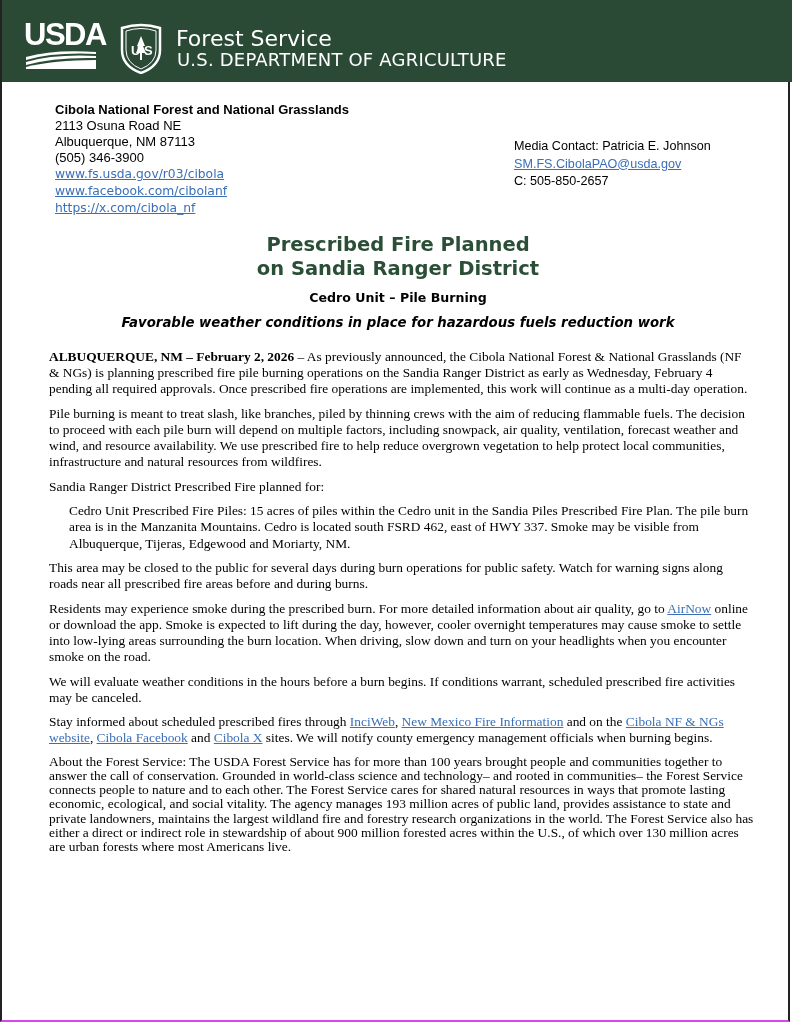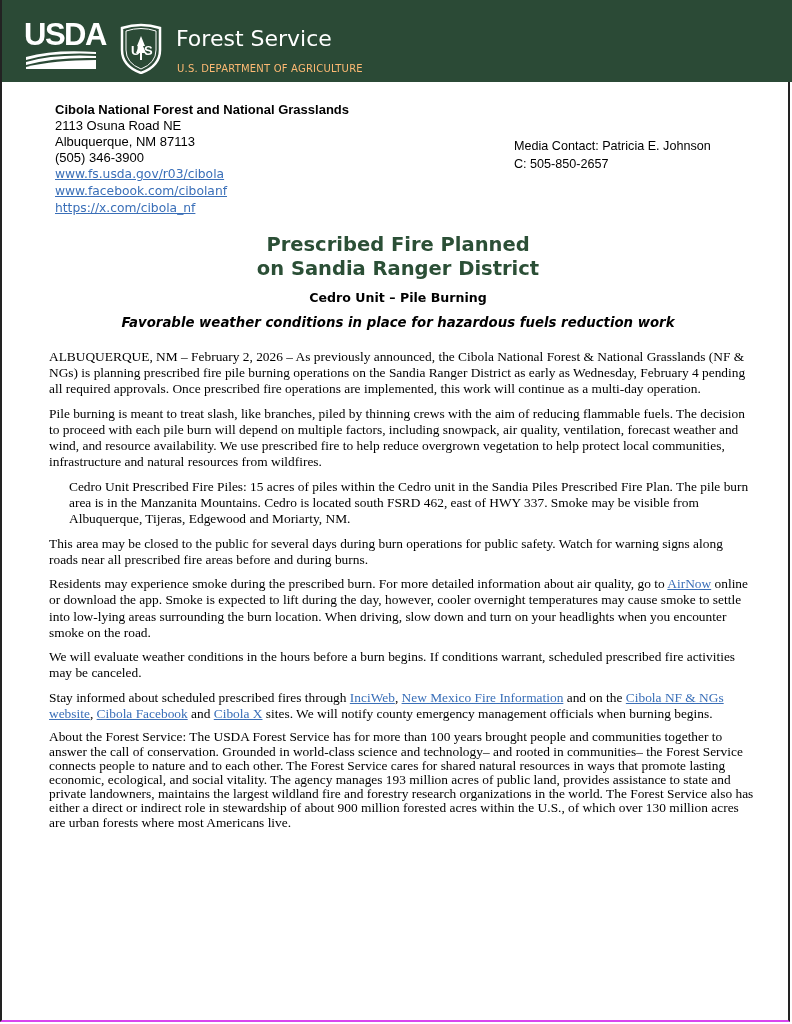--- a/index.html
+++ b/index.html
@@ -18,22 +18,22 @@
     position:absolute; left:0; top:0; color:#fff;
     font-family:"Liberation Sans", sans-serif; font-weight:bold; font-size:31px;
     letter-spacing:-1.5px; line-height:32px;
   }
   .shield { position:absolute; left:116px; top:22px; width:46px; height:52px; }
   .fs-title {
     position:absolute; left:174px; top:26px; color:#ffffff;
     font-family:"DejaVu Sans", sans-serif; font-size:22px; line-height:26px; font-weight:normal;
   }
   .fs-sub {
-    position:absolute; left:175px; top:62px; color:#fdba74;
-    font-family:"DejaVu Sans", sans-serif; font-size:10px; line-height:14px; letter-spacing:0.2px;
+    position:absolute; left:175px; top:53px; color:#ffffff;
+    font-family:"DejaVu Sans", sans-serif; font-size:18px; line-height:14px; letter-spacing:0.2px;
   }
   .contact-left {
     position:absolute; left:53px; top:102px;
     font-family:"Liberation Sans", sans-serif; font-size:13px; line-height:16px; color:#000;
   }
   .contact-left .org { font-weight:bold; }
   .contact-left a, .contact-right a { color:#3a6fb8; text-decoration:underline; display:block; }
   .contact-left a { font-family:"DejaVu Sans", sans-serif; font-size:12.3px; line-height:17px; }
   .contact-right {
     position:absolute; left:512px; top:138px;
@@ -53,21 +53,21 @@
     font-family:"DejaVu Sans", sans-serif; font-weight:bold; font-style:italic; font-size:13.3px; color:#000;
   }
   .body {
     position:absolute; left:47px; top:349px; width:705px;
     font-family:"Liberation Serif", serif; font-size:13.4px; line-height:16.2px; color:#000;
   }
   .body p { margin:0 0 8.2px 0; }
   .body p.indent { margin-left:20px; }
   .body p.about { line-height:14.2px; }
   .body a { color:#3a6fb8; text-decoration:underline; }
-  .body .lead { font-weight:normal; }
+  .body .lead { font-weight:bold; }
 </style>
 </head>
 <body>
 
 <div class="page">
 
   <div class="banner">
     <div class="usda-logo">
       <span class="usda-text">USDA</span>
       <svg width="76" height="50" style="position:absolute;left:0;top:0">
@@ -92,33 +92,35 @@
     <div>2113 Osuna Road NE</div>
     <div>Albuquerque, NM 87113</div>
     <div>(505) 346-3900</div>
     <a>www.fs.usda.gov/r03/cibola</a>
     <a>www.facebook.com/cibolanf</a>
     <a>https://x.com/cibola_nf</a>
   </div>
 
   <div class="contact-right">
     <div>Media Contact: Patricia E. Johnson</div>
+    <a>SM.FS.CibolaPAO@usda.gov</a>
     <div>C: 505-850-2657</div>
   </div>
 
   <div class="title">
     <div>Prescribed Fire Planned</div>
     <div>on Sandia Ranger District</div>
   </div>
   <div class="subtitle">Cedro Unit – Pile Burning</div>
   <div class="tagline">Favorable weather conditions in place for hazardous fuels reduction work</div>
 
   <div class="body">
     <p><span class="lead">ALBUQUERQUE, NM – February 2, 2026</span><span> – As previously announced, the Cibola National Forest &amp; National Grasslands (NF &amp; NGs) is planning prescribed fire pile burning operations on the Sandia Ranger District as early as Wednesday, February 4 pending all required approvals. Once prescribed fire operations are implemented, this work will continue as a multi-day operation.</span></p>
     <p>Pile burning is meant to treat slash, like branches, piled by thinning crews with the aim of reducing flammable fuels. The decision to proceed with each pile burn will depend on multiple factors, including snowpack, air quality, ventilation, forecast weather and wind, and resource availability. We use prescribed fire to help reduce overgrown vegetation to help protect local communities, infrastructure and natural resources from wildfires.</p>
+    <p>Sandia Ranger District Prescribed Fire planned for:</p>
     <p class="indent">Cedro Unit Prescribed Fire Piles: 15 acres of piles within the Cedro unit in the Sandia Piles Prescribed Fire Plan. The pile burn area is in the Manzanita Mountains. Cedro is located south FSRD 462, east of HWY 337. Smoke may be visible from Albuquerque, Tijeras, Edgewood and Moriarty, NM.</p>
     <p>This area may be closed to the public for several days during burn operations for public safety. Watch for warning signs along roads near all prescribed fire areas before and during burns.</p>
     <p><span>Residents may experience smoke during the prescribed burn. For more detailed information about air quality, go to </span><a>AirNow</a><span> online or download the app. Smoke is expected to lift during the day, however, cooler overnight temperatures may cause smoke to settle into low-lying areas surrounding the burn location. When driving, slow down and turn on your headlights when you encounter smoke on the road.</span></p>
     <p>We will evaluate weather conditions in the hours before a burn begins. If conditions warrant, scheduled prescribed fire activities may be canceled.</p>
     <p><span>Stay informed about scheduled prescribed fires through </span><a>InciWeb</a><span>, </span><a>New Mexico Fire Information</a><span> and on the </span><a>Cibola NF &amp; NGs website</a><span>, </span><a>Cibola Facebook</a><span> and </span><a>Cibola X</a><span> sites. We will notify county emergency management officials when burning begins.</span></p>
     <p class="about">About the Forest Service: The USDA Forest Service has for more than 100 years brought people and communities together to answer the call of conservation. Grounded in world-class science and technology– and rooted in communities– the Forest Service connects people to nature and to each other. The Forest Service cares for shared natural resources in ways that promote lasting economic, ecological, and social vitality. The agency manages 193 million acres of public land, provides assistance to state and private landowners, maintains the largest wildland fire and forestry research organizations in the world. The Forest Service also has either a direct or indirect role in stewardship of about 900 million forested acres within the U.S., of which over 130 million acres are urban forests where most Americans live.</p>
   </div>
 </div>
 
 </body></html>

